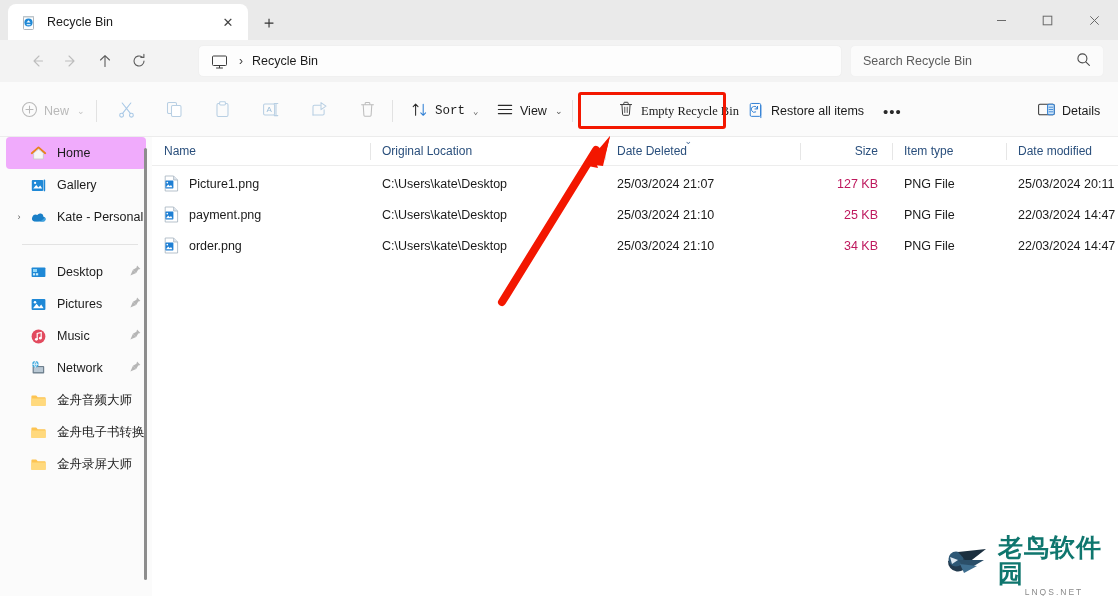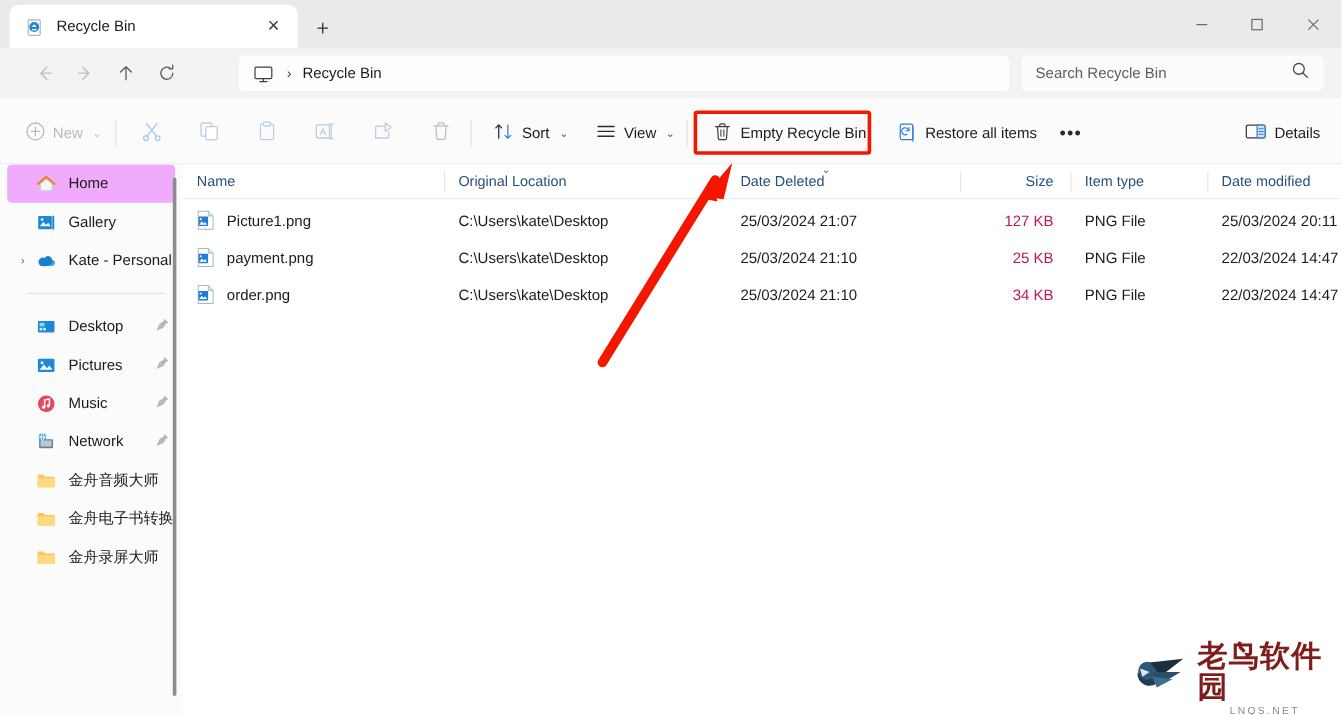--- a/index.html
+++ b/index.html
@@ -134,21 +134,21 @@
   .cell { height: 31px; display: flex; align-items: center; padding-left: 12px; }
   .cell.num { justify-content: flex-end; padding-right: 14px; padding-left: 0; color: #be185d; }
   .file-ico { width: 15px; height: 17px; flex: 0 0 15px; margin-right: 10px; position: relative; }
 
   
   .arrow { position: absolute; left: 470px; top: 120px; width: 180px; height: 200px; pointer-events: none; }
 
   
   .watermark { position: absolute; left: 944px; top: 540px; width: 166px; height: 50px; display: flex; align-items: center; }
   .wm-text { margin-left: 8px; position: relative; }
-  .wm-main { font-size: 25px; font-weight: bold; color: #7f1d1d; letter-spacing: 1px; line-height: 26px; }
+  .wm-main { font-size: 25px; font-weight: bold; color: #0f766e; letter-spacing: 1px; line-height: 26px; }
   .wm-sub { font-size: 8.5px; color: #8a8a8a; letter-spacing: 2px; text-align: center; margin-top: 1px; }
 </style>
 </head>
 <body>
 
 <div id="app">
 
   <div class="titlebar">
     <div class="tab">
       <span class="tab-icon">
@@ -291,21 +291,21 @@
     <span>
       <svg width="19" height="19" viewBox="0 0 19 19">
           <path d="M3.6 4.8 h11.8" stroke="#bdbdbd" stroke-width="1.05" stroke-linecap="round"></path>
           <path d="M7.2 4.8 v-1.5 a0.9 0.9 0 0 1 0.9 -0.9 h2.8 a0.9 0.9 0 0 1 0.9 0.9 v1.5" fill="none" stroke="#bdbdbd" stroke-width="1.05"></path>
           <path d="M5.2 4.8 l0.7 10.4 a1 1 0 0 0 1 0.95 h5.2 a1 1 0 0 0 1 -0.95 l0.7 -10.4" fill="none" stroke="#bdbdbd" stroke-width="1.05"></path>
         </svg>
     </span>
   </div>
   <div class="divider" style="left:392px;"></div>
 
-  <div class="cmd" style="left:404px;">
+  <div class="cmd" style="left:404px;font-family:Liberation Mono, monospace;">
     <span>
       <svg width="18" height="17" viewBox="0 0 18 17">
           <path d="M4.6 14.2 V3.2 M2.2 5.6 L4.6 3.1 L7 5.6" fill="none" stroke="#2a2a2a" stroke-width="1.05" stroke-linecap="round" stroke-linejoin="round"></path>
           <path d="M12.2 3.2 V14.2 M9.8 11.8 L12.2 14.3 L14.6 11.8" fill="none" stroke="#2f7fd4" stroke-width="1.05" stroke-linecap="round" stroke-linejoin="round"></path>
         </svg>
     </span>
     <span>Sort</span>
     <span class="chev">⌄</span>
   </div>
 
@@ -313,21 +313,21 @@
     <span>
       <svg width="18" height="17" viewBox="0 0 18 17">
           <path d="M2.4 4.4 h13.2 M2.4 8.5 h13.2 M2.4 12.6 h13.2" stroke="#2a2a2a" stroke-width="1.2" stroke-linecap="round"></path>
         </svg>
     </span>
     <span>View</span>
     <span class="chev">⌄</span>
   </div>
   <div class="divider" style="left:572px;"></div>
 
-  <div class="cmd" style="left:586px;">
+  <div class="cmd" style="left:610px;font-family:Liberation Serif, serif;">
     <span>
       <svg width="18" height="18" viewBox="0 0 19 19">
           <path d="M3.6 4.8 h11.8" stroke="#3a3a3a" stroke-width="1.05" stroke-linecap="round"></path>
           <path d="M7.2 4.8 v-1.5 a0.9 0.9 0 0 1 0.9 -0.9 h2.8 a0.9 0.9 0 0 1 0.9 0.9 v1.5" fill="none" stroke="#3a3a3a" stroke-width="1.05"></path>
           <path d="M5.2 4.8 l0.7 10.4 a1 1 0 0 0 1 0.95 h5.2 a1 1 0 0 0 1 -0.95 l0.7 -10.4" fill="none" stroke="#3a3a3a" stroke-width="1.05"></path>
           <path d="M8.2 7.6 v5.6 M10.8 7.6 v5.6" stroke="#3a3a3a" stroke-width="0.9" stroke-linecap="round"></path>
         </svg>
     </span>
     <span>Empty Recycle Bin</span>
   </div>

